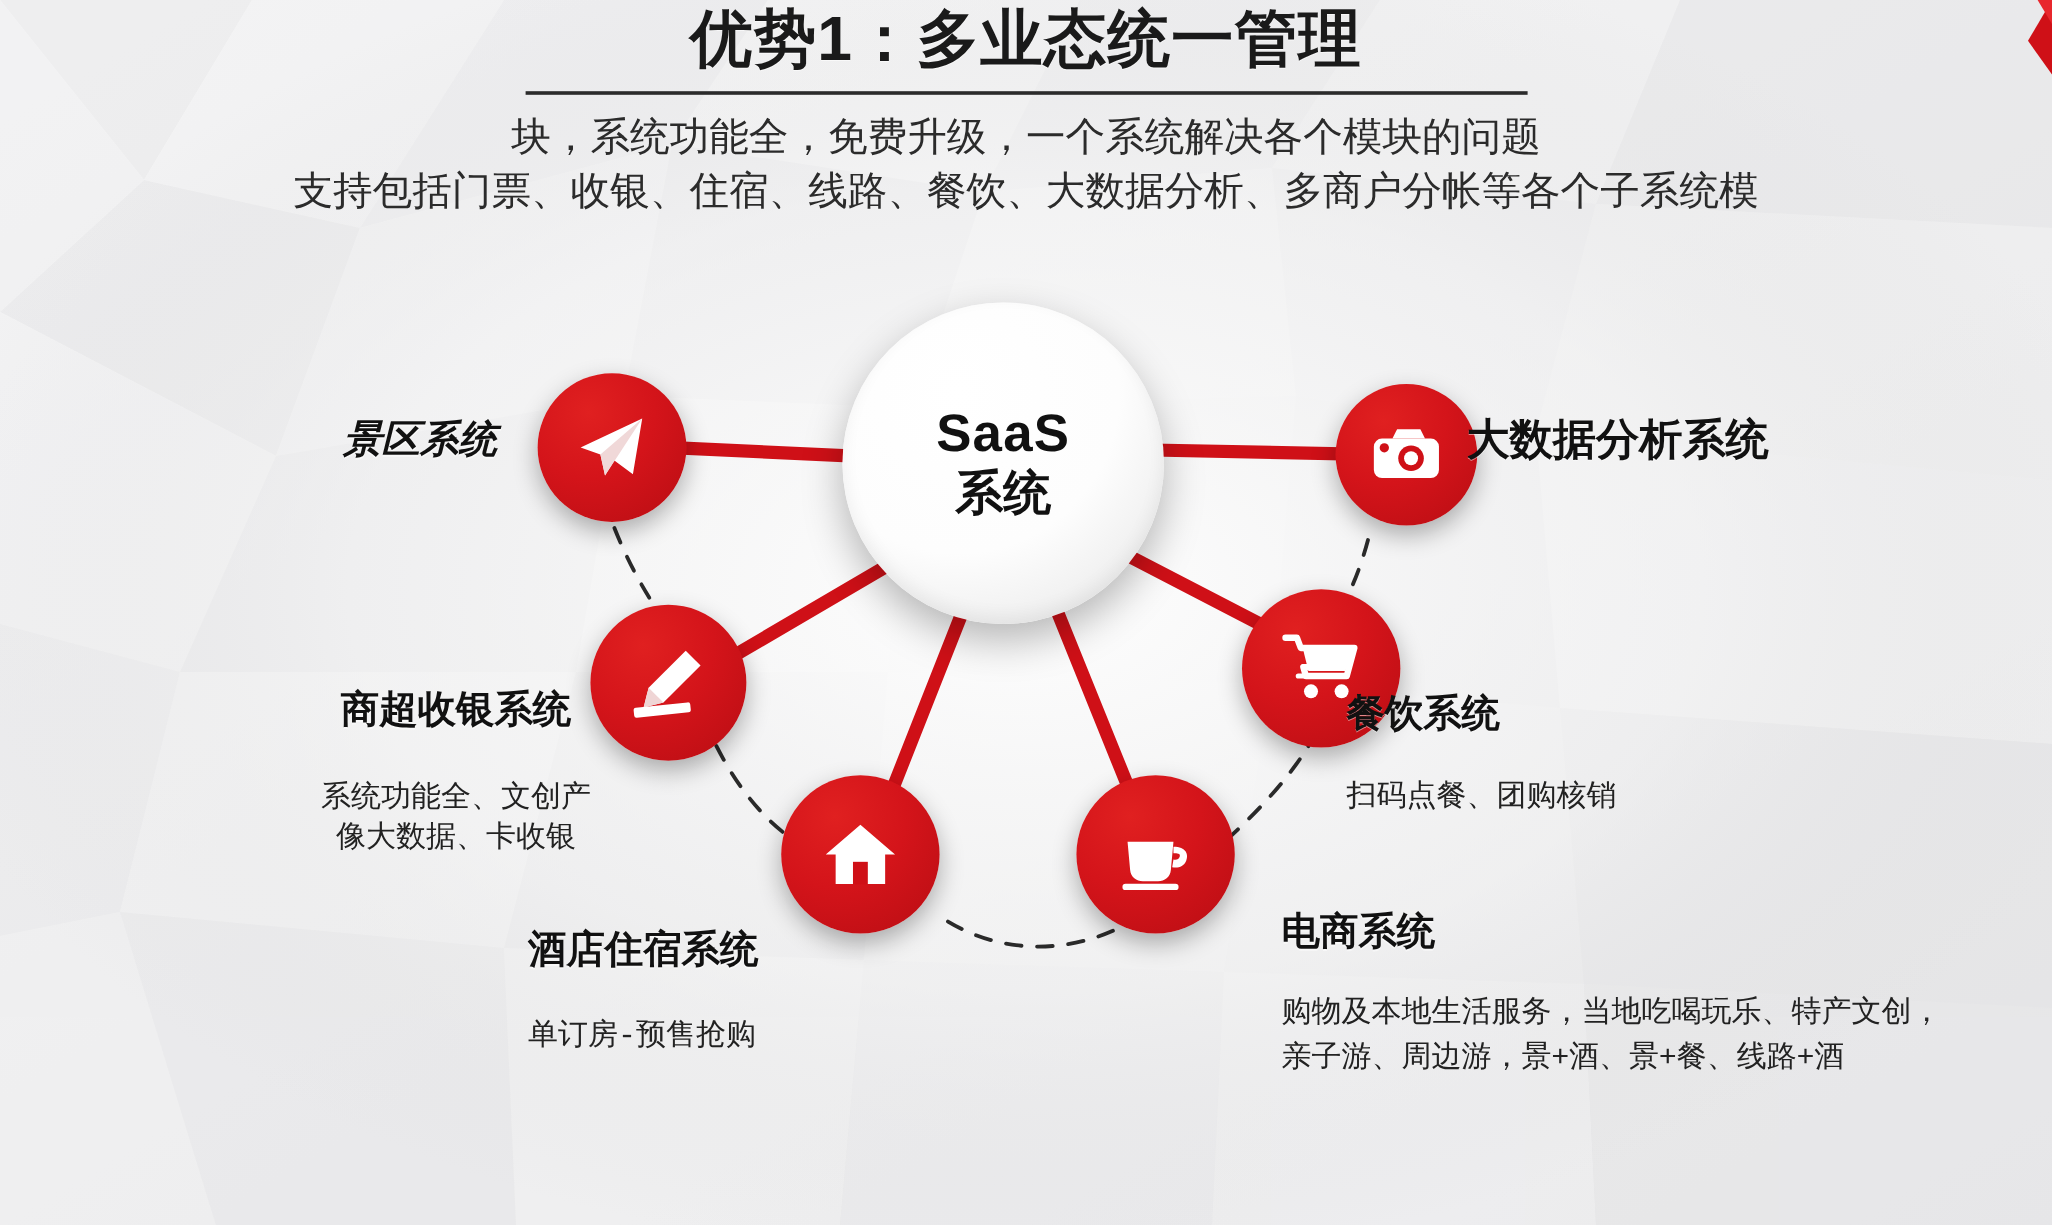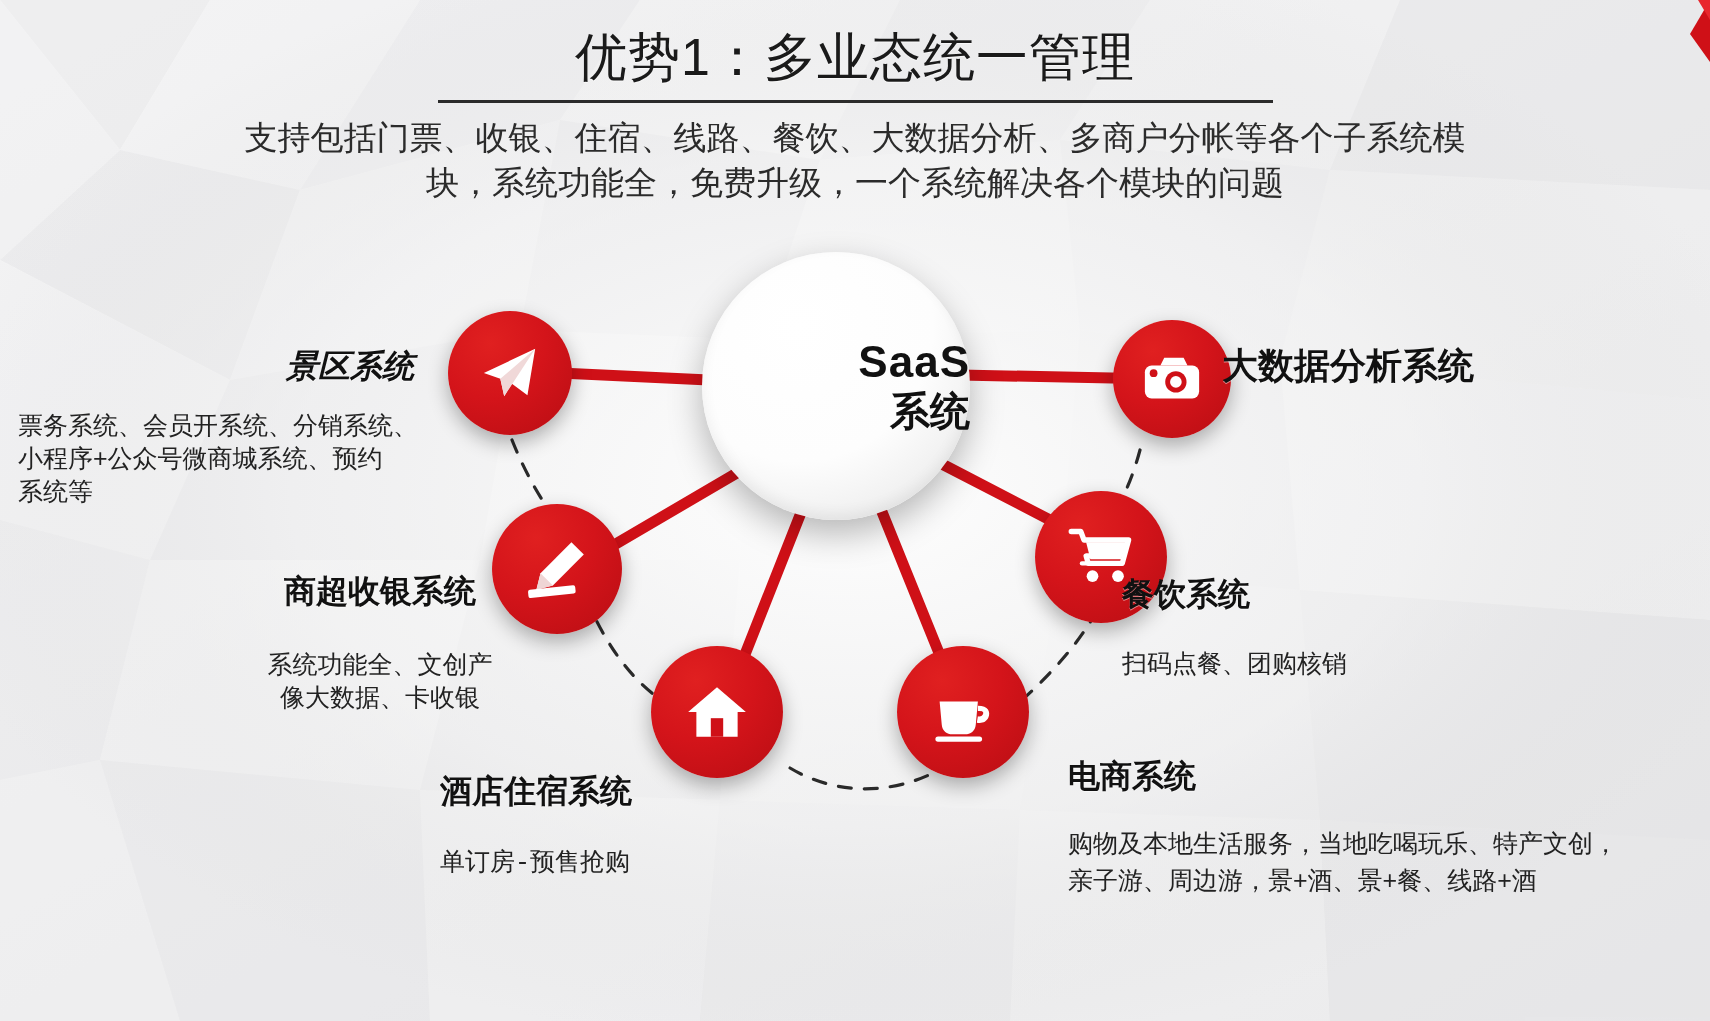--- a/index.html
+++ b/index.html
@@ -18,23 +18,23 @@
     position:absolute; top:0; right:0; width:60px; height:64px;
     z-index:2; pointer-events:none;
   }
 
   
   .header {
     position:absolute; top:0; left:0; width:100%;
     z-index:5; text-align:center;
   }
   .slide-title {
-    font-size:52px; font-weight:400; color:#1a1a1a;
+    font-size:52px; font-weight:700; color:#1a1a1a;
     letter-spacing:1px; line-height:1.15;
-    margin-top:28px;
+    margin-top:4px;
     text-shadow:0 1px 0 rgba(255,255,255,.6);
   }
   .title-rule {
     width:835px; height:3px; background:#2b2b2b;
     margin:12px auto 0;
   }
   .slide-subtitle {
     font-size:33px; color:#2b2b2b; line-height:1.38;
     margin-top:12px;
     width:1300px; margin-left:auto; margin-right:auto;
@@ -42,21 +42,21 @@
 
   
   .diagram { position:absolute; inset:0; z-index:4; }
   .wires { position:absolute; inset:0; z-index:3; }
 
   .hub {
     position:absolute; left:702px; top:252px;
     width:268px; height:268px; border-radius:50%;
     background: radial-gradient(circle at 36% 28%, #ffffff 0%, #fdfdfd 52%, #ededed 82%, #dcdcdc 100%);
     box-shadow: 0 14px 34px rgba(0,0,0,.28), inset 0 -6px 14px rgba(0,0,0,.06);
-    display:flex; flex-direction:column; align-items:flex-end; justify-content:center;
+    display:flex; flex-direction:column; align-items:center; justify-content:center;
     z-index:6;
   }
   .hub-line1 { font-size:44px; font-weight:bold; color:#111; letter-spacing:1px; line-height:1.1; }
   .hub-line2 { font-size:40px; font-weight:bold; color:#111; line-height:1.15; margin-top:2px; }
 
   .node {
     position:absolute; border-radius:50%;
     background: radial-gradient(circle at 34% 26%, #e02020 0%, #d4141a 45%, #b80d13 100%);
     box-shadow: 0 8px 20px rgba(0,0,0,.3);
     display:flex; align-items:center; justify-content:center;
@@ -163,22 +163,22 @@
 
 <svg class="corner-accent" viewBox="0 0 60 64">
   <path d="M60 0 L60 62 L40 34 Z" fill="#cf1017"></path>
   <path d="M48 0 L60 0 L60 20 Z" fill="#e8272d"></path>
 </svg>
 
 <div class="header">
   <div class="slide-title">优势1：多业态统一管理</div>
   <div class="title-rule"></div>
   <div class="slide-subtitle">
+    <div>块，系统功能全，免费升级，一个系统解决各个模块的问题</div>
     <div>支持包括门票、收银、住宿、线路、餐饮、大数据分析、多商户分帐等各个子系统模</div>
-    <div>块，系统功能全，免费升级，一个系统解决各个模块的问题</div>
   </div>
 </div>
 
 <svg class="wires" width="1710" height="1021" viewBox="0 0 1710 1021">
   <g stroke="#cf1017" stroke-width="11" stroke-linecap="round" fill="none">
     <line x1="560" y1="373" x2="730" y2="381"></line>
     <line x1="1160" y1="379" x2="960" y2="375"></line>
     <line x1="585" y1="562" x2="742" y2="470"></line>
     <line x1="1104" y1="548" x2="940" y2="463"></line>
     <line x1="727" y1="700" x2="806" y2="500"></line>
@@ -246,25 +246,20 @@
       <path d="M20 18 L24 10 L44 10 L48 18 Z" fill="#ffffff"></path>
       <circle cx="36" cy="35" r="11" fill="#cf1017"></circle>
       <circle cx="36" cy="35" r="6" fill="#ffffff"></circle>
       <circle cx="13" cy="26" r="4" fill="#cf1017"></circle>
     </svg>
   </div>
 </div>
 
 <div class="lbl l-scenic">
   <h3>景区系统</h3>
-  <p>
-    <span>票务系统、会员开系统、分销系统、</span><br>
-    <span>小程序+公众号微商城系统、预约</span><br>
-    <span>系统等</span>
-  </p>
 </div>
 
 <div class="lbl l-pos">
   <h3>商超收银系统</h3>
   <p>
     <span>系统功能全、文创产</span><br>
     <span>像大数据、卡收银</span>
   </p>
 </div>
 

